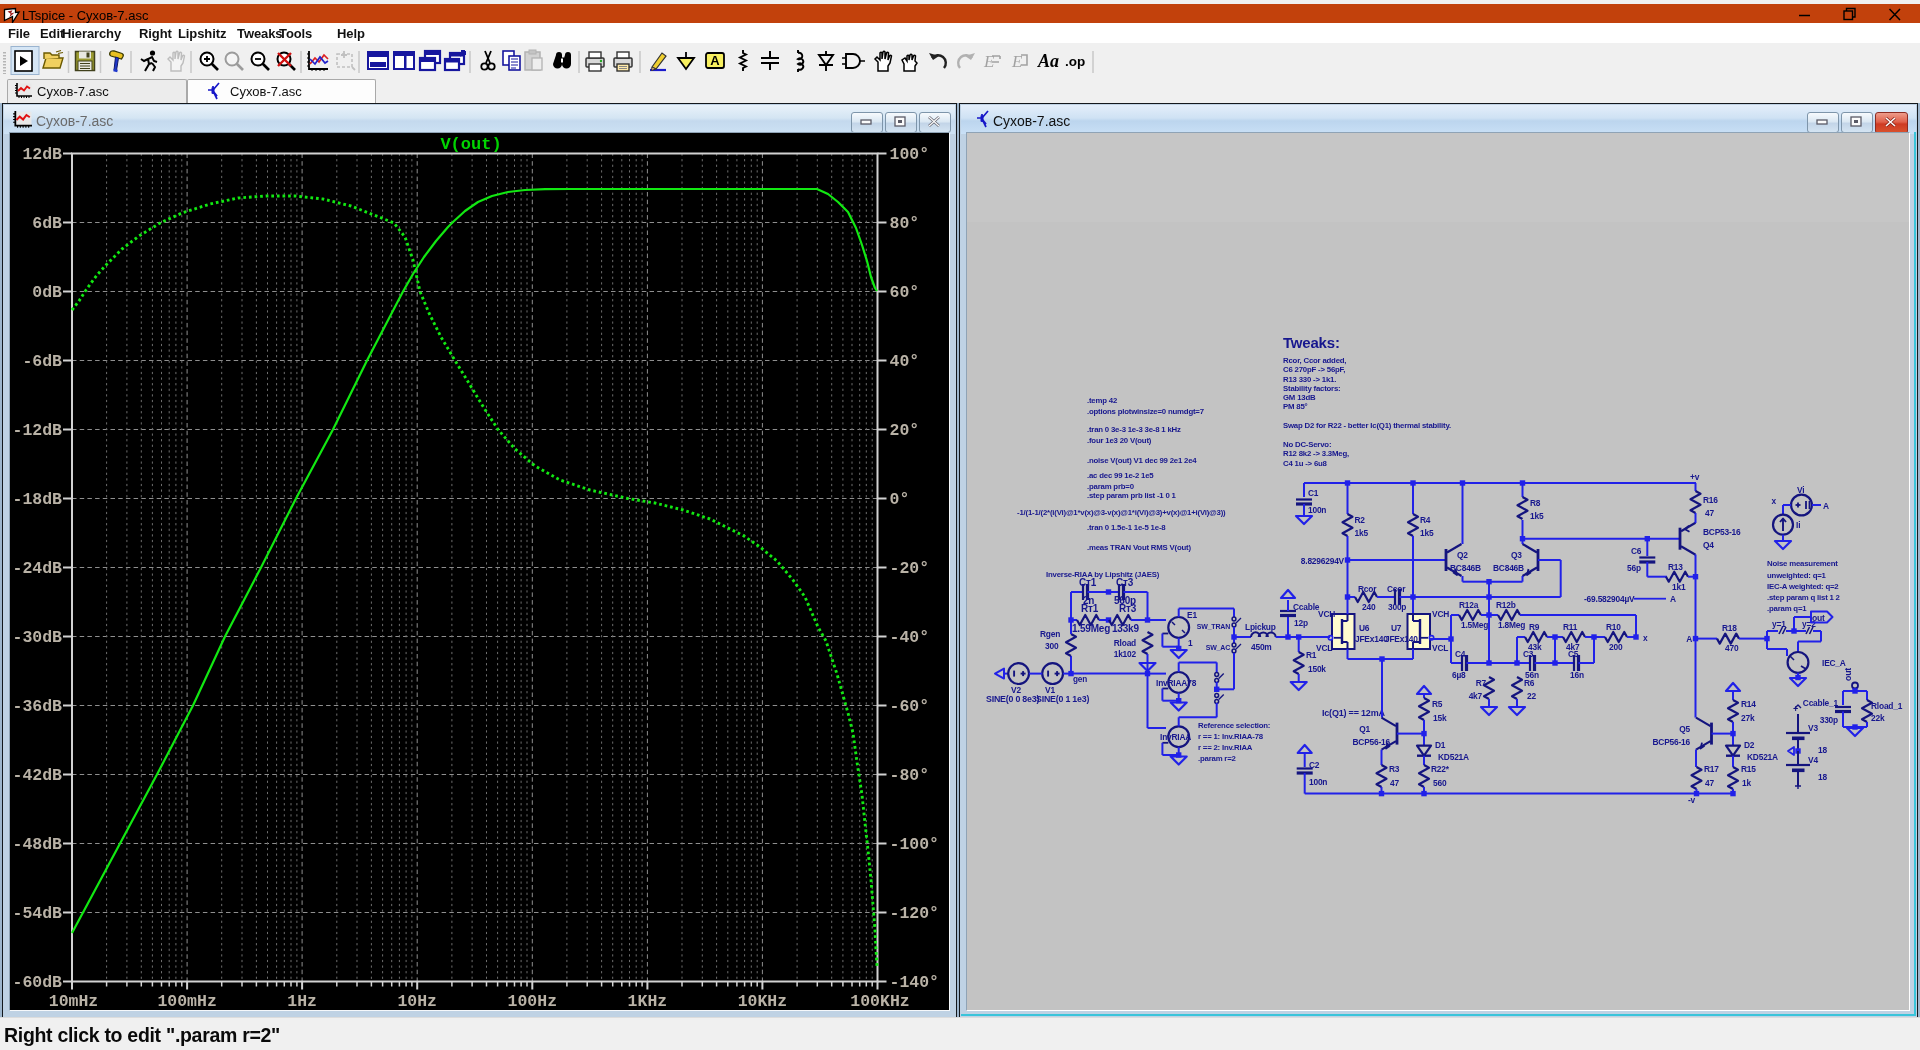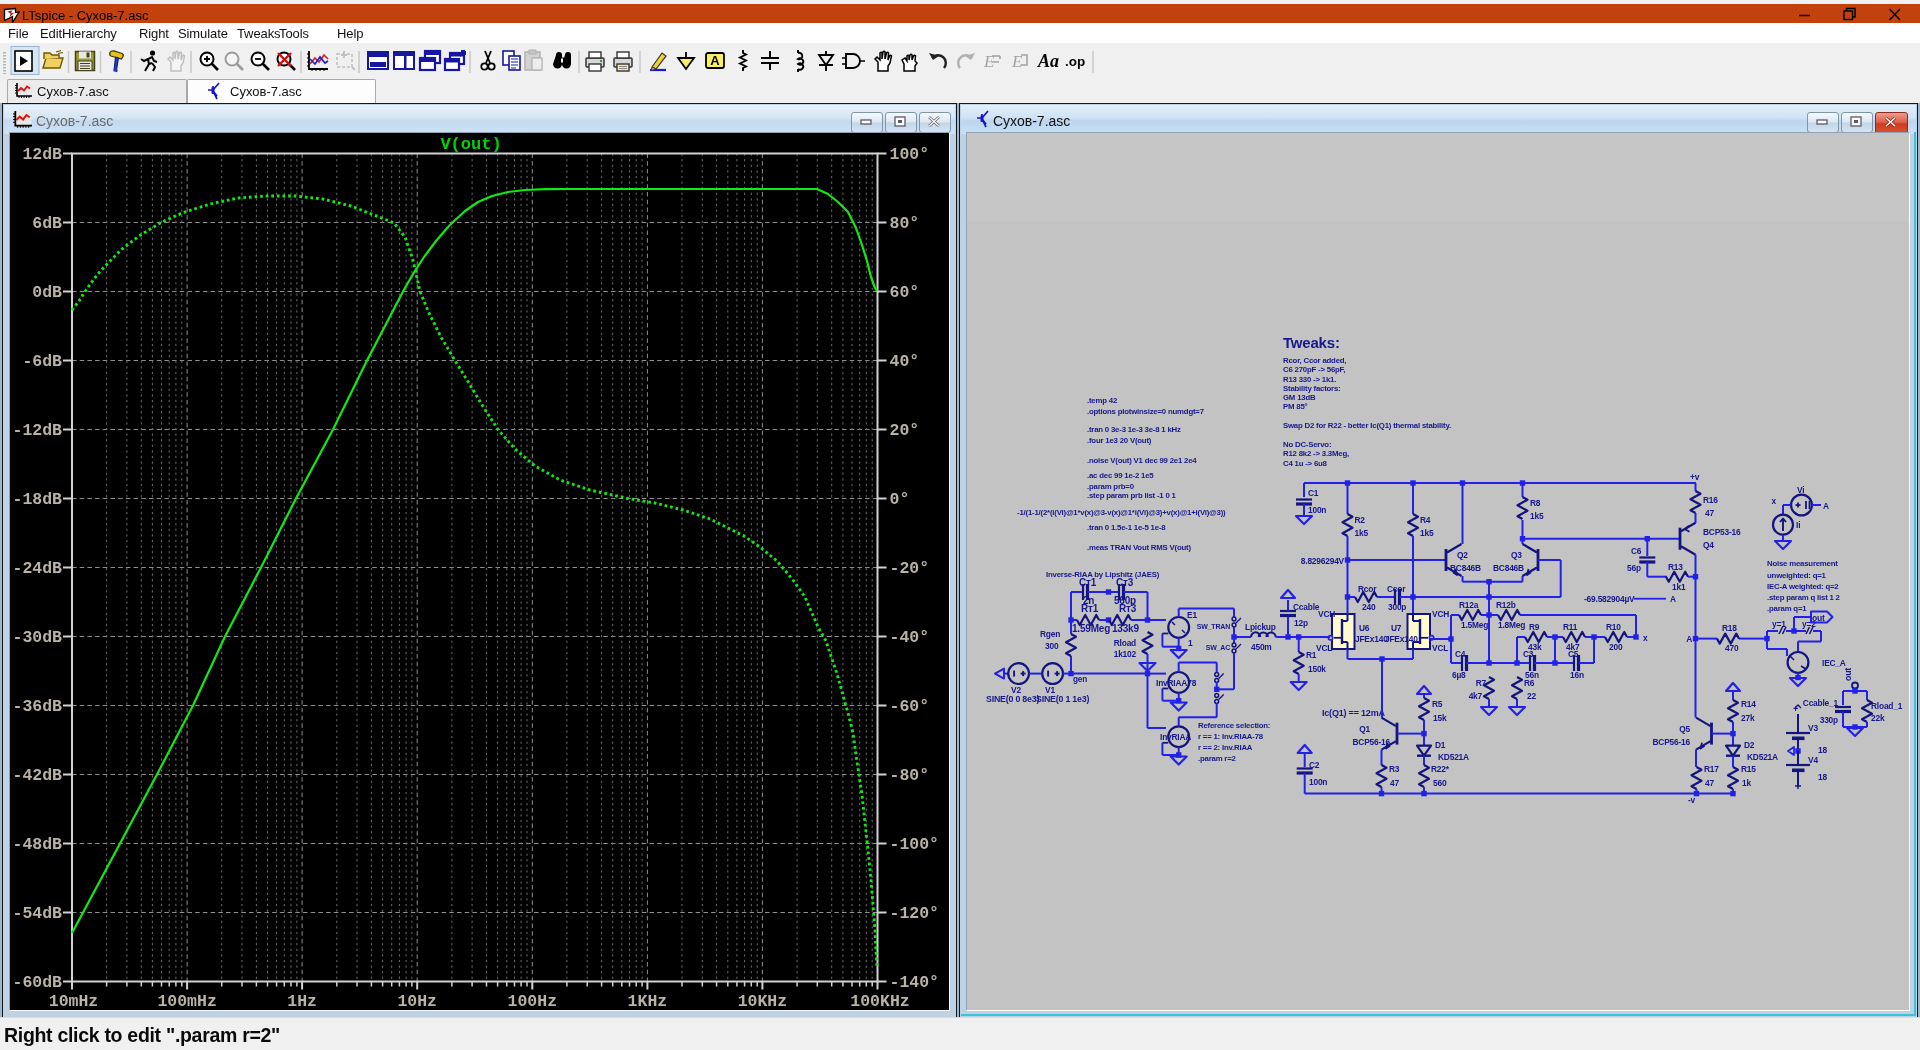--- a/index.html
+++ b/index.html
@@ -1,17 +1,17 @@
 <!DOCTYPE html>
 <html><head><meta charset="utf-8"><style>
 html,body{margin:0;padding:0;width:1920px;height:1050px;overflow:hidden;background:#f0f0f0;font-family:"Liberation Sans",sans-serif;}
 #titlebar{position:absolute;left:0;top:4px;width:1920px;height:23px;background:#c2410c;}
 #titlebar .ttl{position:absolute;left:22px;top:4px;font-size:13px;color:#000;}
 #menubar{position:absolute;left:0;top:23px;width:1920px;height:20px;background:#ffffff;}
-#menubar span{position:absolute;top:3px;font-size:13px;color:#111;letter-spacing:-0.1px;}
+#menubar span{position:absolute;top:3px;font-size:13px;color:#111;letter-spacing:-0.1px;font-weight:bold;}
 #toolbar{position:absolute;left:0;top:43px;width:1920px;height:35px;background:#f0f0f0;border-bottom:1px solid #e2e2e2;}
 #tabbar{position:absolute;left:0;top:78px;width:1920px;height:25px;background:#f0f0f0;}
 .tab{position:absolute;top:1px;height:23px;border:1px solid #a9a9a9;border-bottom:none;border-radius:2px 2px 0 0;font-size:13px;color:#111;}
 #mdi{position:absolute;left:0;top:103px;width:1920px;height:914px;background:#9eb6cd;}
 .win{position:absolute;border:1px solid #14181c;background:#bfd2e4;}
 .wtitle{position:absolute;left:1px;top:1px;right:1px;height:29px;background:linear-gradient(#e9f2fa,#d4e5f3 45%,#c4d9ee 55%,#cde2f4);}
 .wtitle .wt{position:absolute;left:32px;top:8px;font-size:14px;}
 .wbtn{position:absolute;top:7px;width:30px;height:19px;border:1px solid #7e95aa;border-radius:3px;background:linear-gradient(#f7fafd,#dbe8f3 45%,#c3d5e8 55%,#d4e4f2);}
 .wbtnr{position:absolute;top:7px;width:31px;height:20px;border:1px solid #8c2b22;border-radius:3px;background:linear-gradient(#ee9c8b,#e0614b 45%,#ce3a23 55%,#d9542f);}
 #statusbar{position:absolute;left:0;top:1017px;width:1920px;height:33px;background:#f0f0f0;border-top:1px solid #dcdcdc;}
@@ -29,21 +29,21 @@
   <rect x="58" y="7" width="8.5" height="8.5" fill="none" stroke="#000" stroke-width="1.4"></rect>
   <path d="M60.5,7 L60.5,4.5 L69,4.5 L69,13 L66.5,13" fill="none" stroke="#000" stroke-width="1.4"></path>
   <path d="M103.5,5 L114,16 M114,5 L103.5,16" stroke="#000" stroke-width="1.5"></path>
  </svg>
 </div>
 <div id="menubar">
  <span style="left:8px">File</span>
     <span style="left:40px">Edit</span>
     <span style="left:62px">Hierarchy</span>
  <span style="left:139px">Right</span>
-    <span style="left:178px">Simulate</span>
+    <span style="left:178px">Lipshitz</span>
     <span style="left:237px">Tweaks</span>
  <span style="left:279px">Tools</span>
     <span style="left:337px">Help</span>
 </div>
 <div id="toolbar">
     <svg id="tbsvg" width="1920" height="38" style="left:0;top:0" viewBox="0 0 1920 38">
 <line x1="4.5" y1="9" x2="4.5" y2="31" stroke="#b5b5b5" stroke-width="3" stroke-dasharray="1.5,1.5"></line>
 <line x1="68.5" y1="8" x2="68.5" y2="30" stroke="#c9c9c9" stroke-width="1.5"></line>
 <line x1="100.5" y1="8" x2="100.5" y2="30" stroke="#c9c9c9" stroke-width="1.5"></line>
 <line x1="131" y1="8" x2="131" y2="30" stroke="#c9c9c9" stroke-width="1.5"></line>

